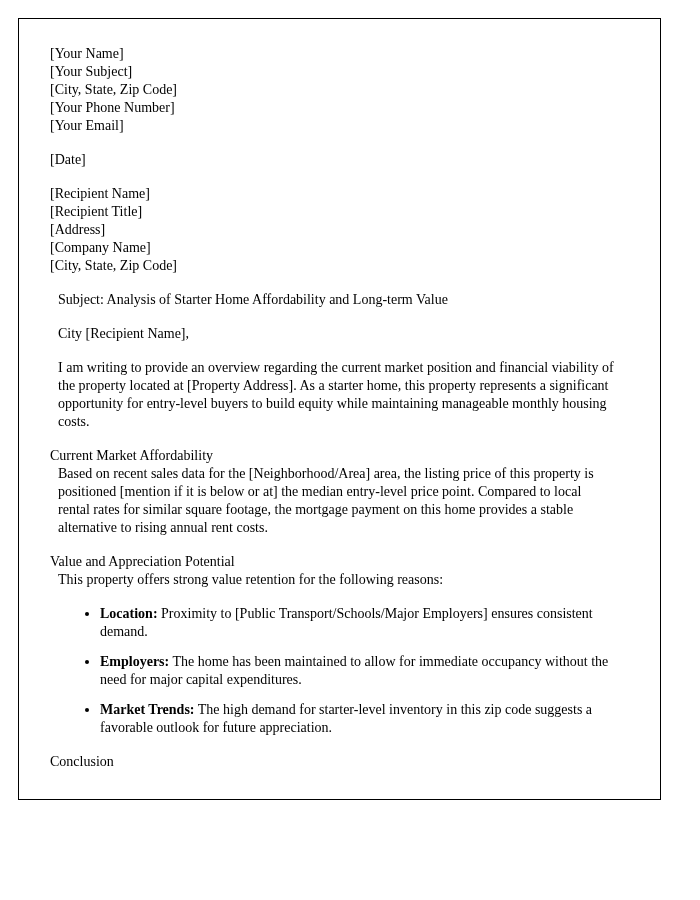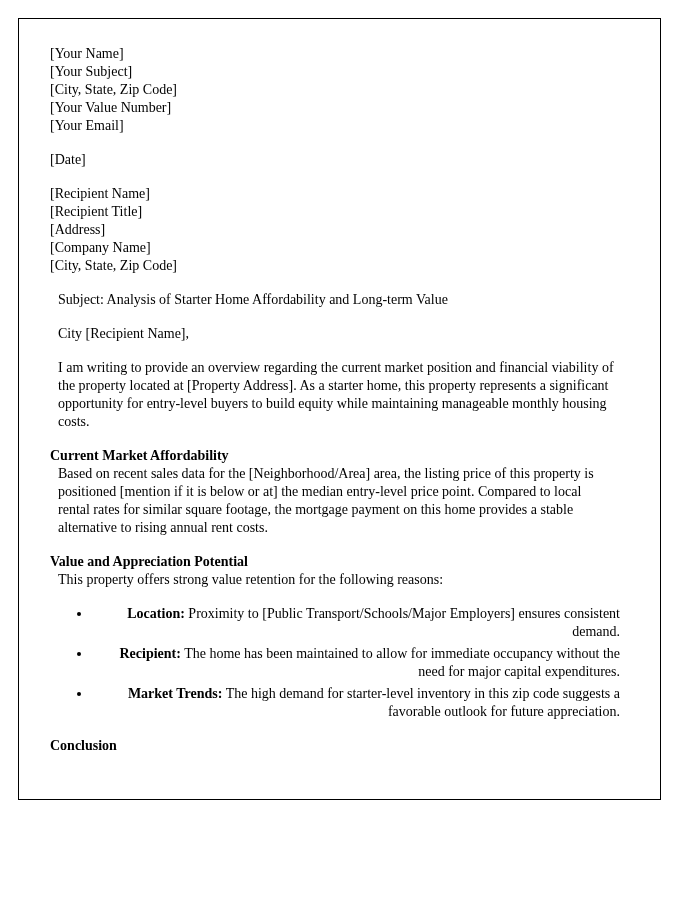--- a/index.html
+++ b/index.html
@@ -28,42 +28,42 @@
     font-family: "Liberation Serif", "DejaVu Serif", serif;
     font-size: 14px;
     line-height: 18px;
     color: #000000;
   }
   .block { margin: 16px 0; }
   .block:first-child { margin-top: 0; }
   .line { white-space: nowrap; }
   .para { margin: 16px 8px; }
   .heading {
-    font-weight: bold;
+    font-weight: normal;
     margin: 16px 0 0 0;
   }
   .heading + .para { margin-top: 0; }
   ul.bullets {
     margin: 16px 0;
     padding-left: 38px;
     list-style-type: disc;
   }
-  ul.bullets li { margin: 4px; padding: 0; text-align: right; }
+  ul.bullets li { margin: 12px; padding: 0; }
 </style>
 </head>
 <body>
 
 <div class="canvas">
   <div class="page">
 
     <div class="block">
       <div class="line">[Your Name]</div>
       <div class="line">[Your Subject]</div>
       <div class="line">[City, State, Zip Code]</div>
-      <div class="line">[Your Value Number]</div>
+      <div class="line">[Your Phone Number]</div>
       <div class="line">[Your Email]</div>
     </div>
 
     <div class="block line">[Date]</div>
 
     <div class="block">
       <div class="line">[Recipient Name]</div>
       <div class="line">[Recipient Title]</div>
       <div class="line">[Address]</div>
       <div class="line">[Company Name]</div>
@@ -77,20 +77,20 @@
     <p class="para">I am writing to provide an overview regarding the current market position and financial viability of the property located at [Property Address]. As a starter home, this property represents a significant opportunity for entry-level buyers to build equity while maintaining manageable monthly housing costs.</p>
 
     <div class="heading">Current Market Affordability</div>
     <p class="para">Based on recent sales data for the [Neighborhood/Area] area, the listing price of this property is positioned [mention if it is below or at] the median entry-level price point. Compared to local rental rates for similar square footage, the mortgage payment on this home provides a stable alternative to rising annual rent costs.</p>
 
     <div class="heading">Value and Appreciation Potential</div>
     <p class="para">This property offers strong value retention for the following reasons:</p>
 
     <ul class="bullets">
       <li><strong>Location:</strong> <span>Proximity to [Public Transport/Schools/Major Employers] ensures consistent demand.</span></li>
-      <li><strong>Recipient:</strong> <span>The home has been maintained to allow for immediate occupancy without the need for major capital expenditures.</span></li>
+      <li><strong>Employers:</strong> <span>The home has been maintained to allow for immediate occupancy without the need for major capital expenditures.</span></li>
       <li><strong>Market Trends:</strong> <span>The high demand for starter-level inventory in this zip code suggests a favorable outlook for future appreciation.</span></li>
     </ul>
 
     <div class="heading">Conclusion</div>
 
   </div>
 </div>
 
 </body></html>

